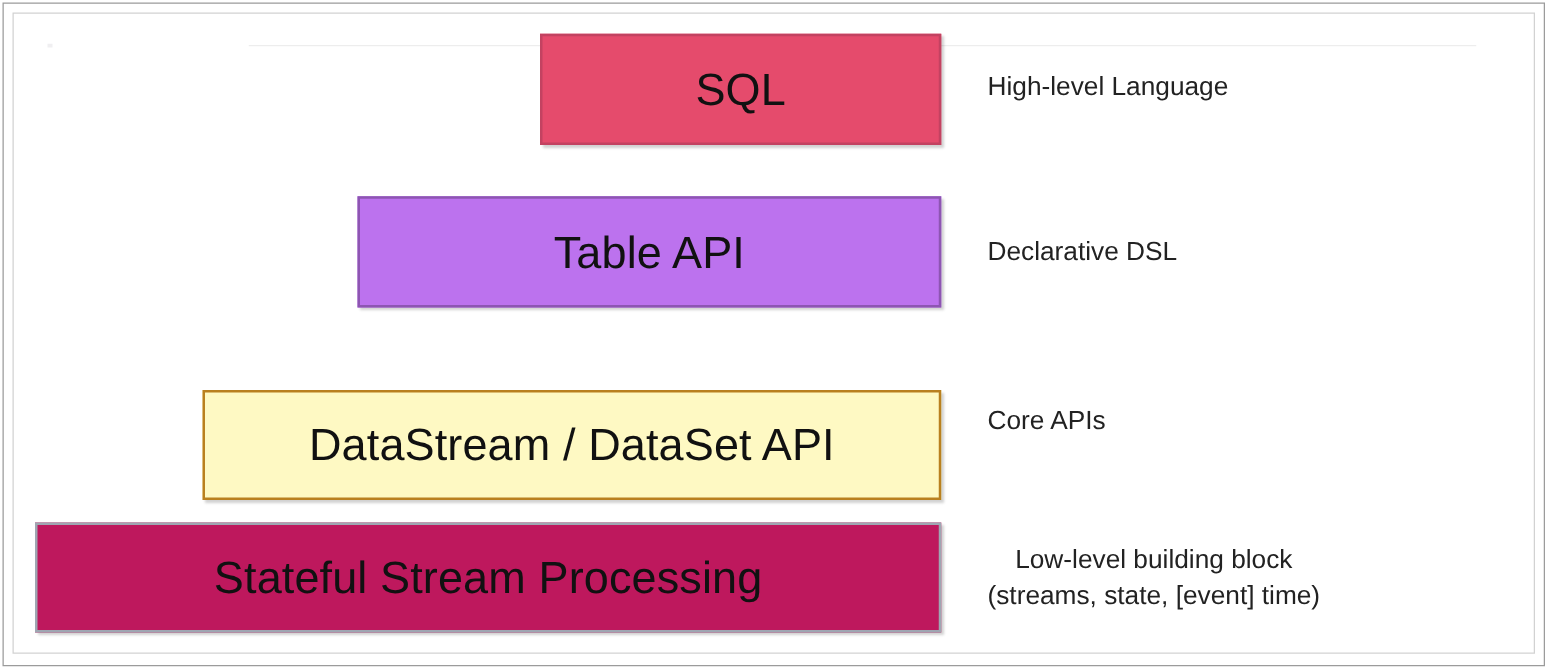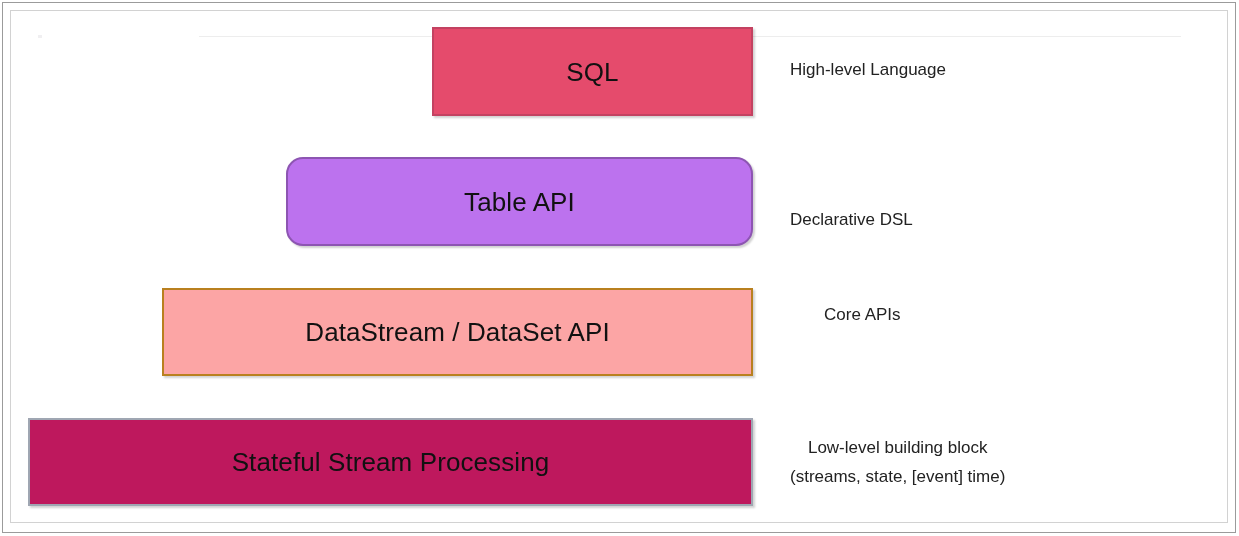--- a/index.html
+++ b/index.html
@@ -75,46 +75,46 @@
   }
 
   .layer-box {
     position: absolute;
     box-sizing: border-box;
     display: flex;
     align-items: center;
     justify-content: center;
     border-style: solid;
     border-width: 2px;
-    font-size: 26px;
+    font-size: 36px;
     line-height: 1;
     color: #111111;
     letter-spacing: 0.1px;
     box-shadow: 2px 2px 2px rgba(0,0,0,0.18);
     white-space: nowrap;
   }
 
   .layer-desc {
     position: absolute;
     left: 790px;
-    font-size: 17px;
+    font-size: 21px;
     line-height: 29px;
     color: #222222;
     white-space: pre-line;
   }
 
   
   #layer-0 .layer-box { left: 432px; top: 27px;  width: 321px; height: 89px; }
-  #layer-1 .layer-box { left: 286px; top: 157px; width: 467px; height: 89px; border-radius: 17px; }
+  #layer-1 .layer-box { left: 286px; top: 157px; width: 467px; height: 89px; }
   #layer-2 .layer-box { left: 162px; top: 288px; width: 591px; height: 88px; }
   #layer-3 .layer-box { left: 28px;  top: 418px; width: 725px; height: 88px; }
 
   #layer-0 .layer-desc { top: 55px; }
-  #layer-1 .layer-desc { top: 187px; margin-top: 18px; }
-  #layer-2 .layer-desc { top: 300px; margin-left: 34px; }
+  #layer-1 .layer-desc { top: 187px; }
+  #layer-2 .layer-desc { top: 322px; }
   #layer-3 .layer-desc { top: 433px; text-align: center; }
 </style>
 </head>
 <body>
 
 <div class="screenshot">
 
   <div class="outer-frame"></div>
 
   <div class="slide-panel">
@@ -126,21 +126,21 @@
     <div class="layer-box" style="background-color: rgb(229, 75, 108); border-color: rgb(195, 66, 97);">SQL</div>
     <div class="layer-desc">High-level Language</div>
   </div>
 
   <div class="layer-row" id="layer-1">
     <div class="layer-box" style="background-color: rgb(188, 114, 238); border-color: rgb(141, 85, 178);">Table API</div>
     <div class="layer-desc">Declarative DSL</div>
   </div>
 
   <div class="layer-row" id="layer-2">
-    <div class="layer-box" style="background-color: #fca5a5; border-color: rgb(185, 128, 31);">DataStream / DataSet API</div>
+    <div class="layer-box" style="background-color: #fef9c3; border-color: rgb(185, 128, 31); margin-top: 24px;">DataStream / DataSet API</div>
     <div class="layer-desc">Core APIs</div>
   </div>
 
   <div class="layer-row" id="layer-3">
     <div class="layer-box" style="background-color: #be185d; border-color: rgb(159, 166, 178);">Stateful Stream Processing</div>
     <div class="layer-desc">Low-level building block
 (streams, state, [event] time)</div>
   </div>
 
 </div>

